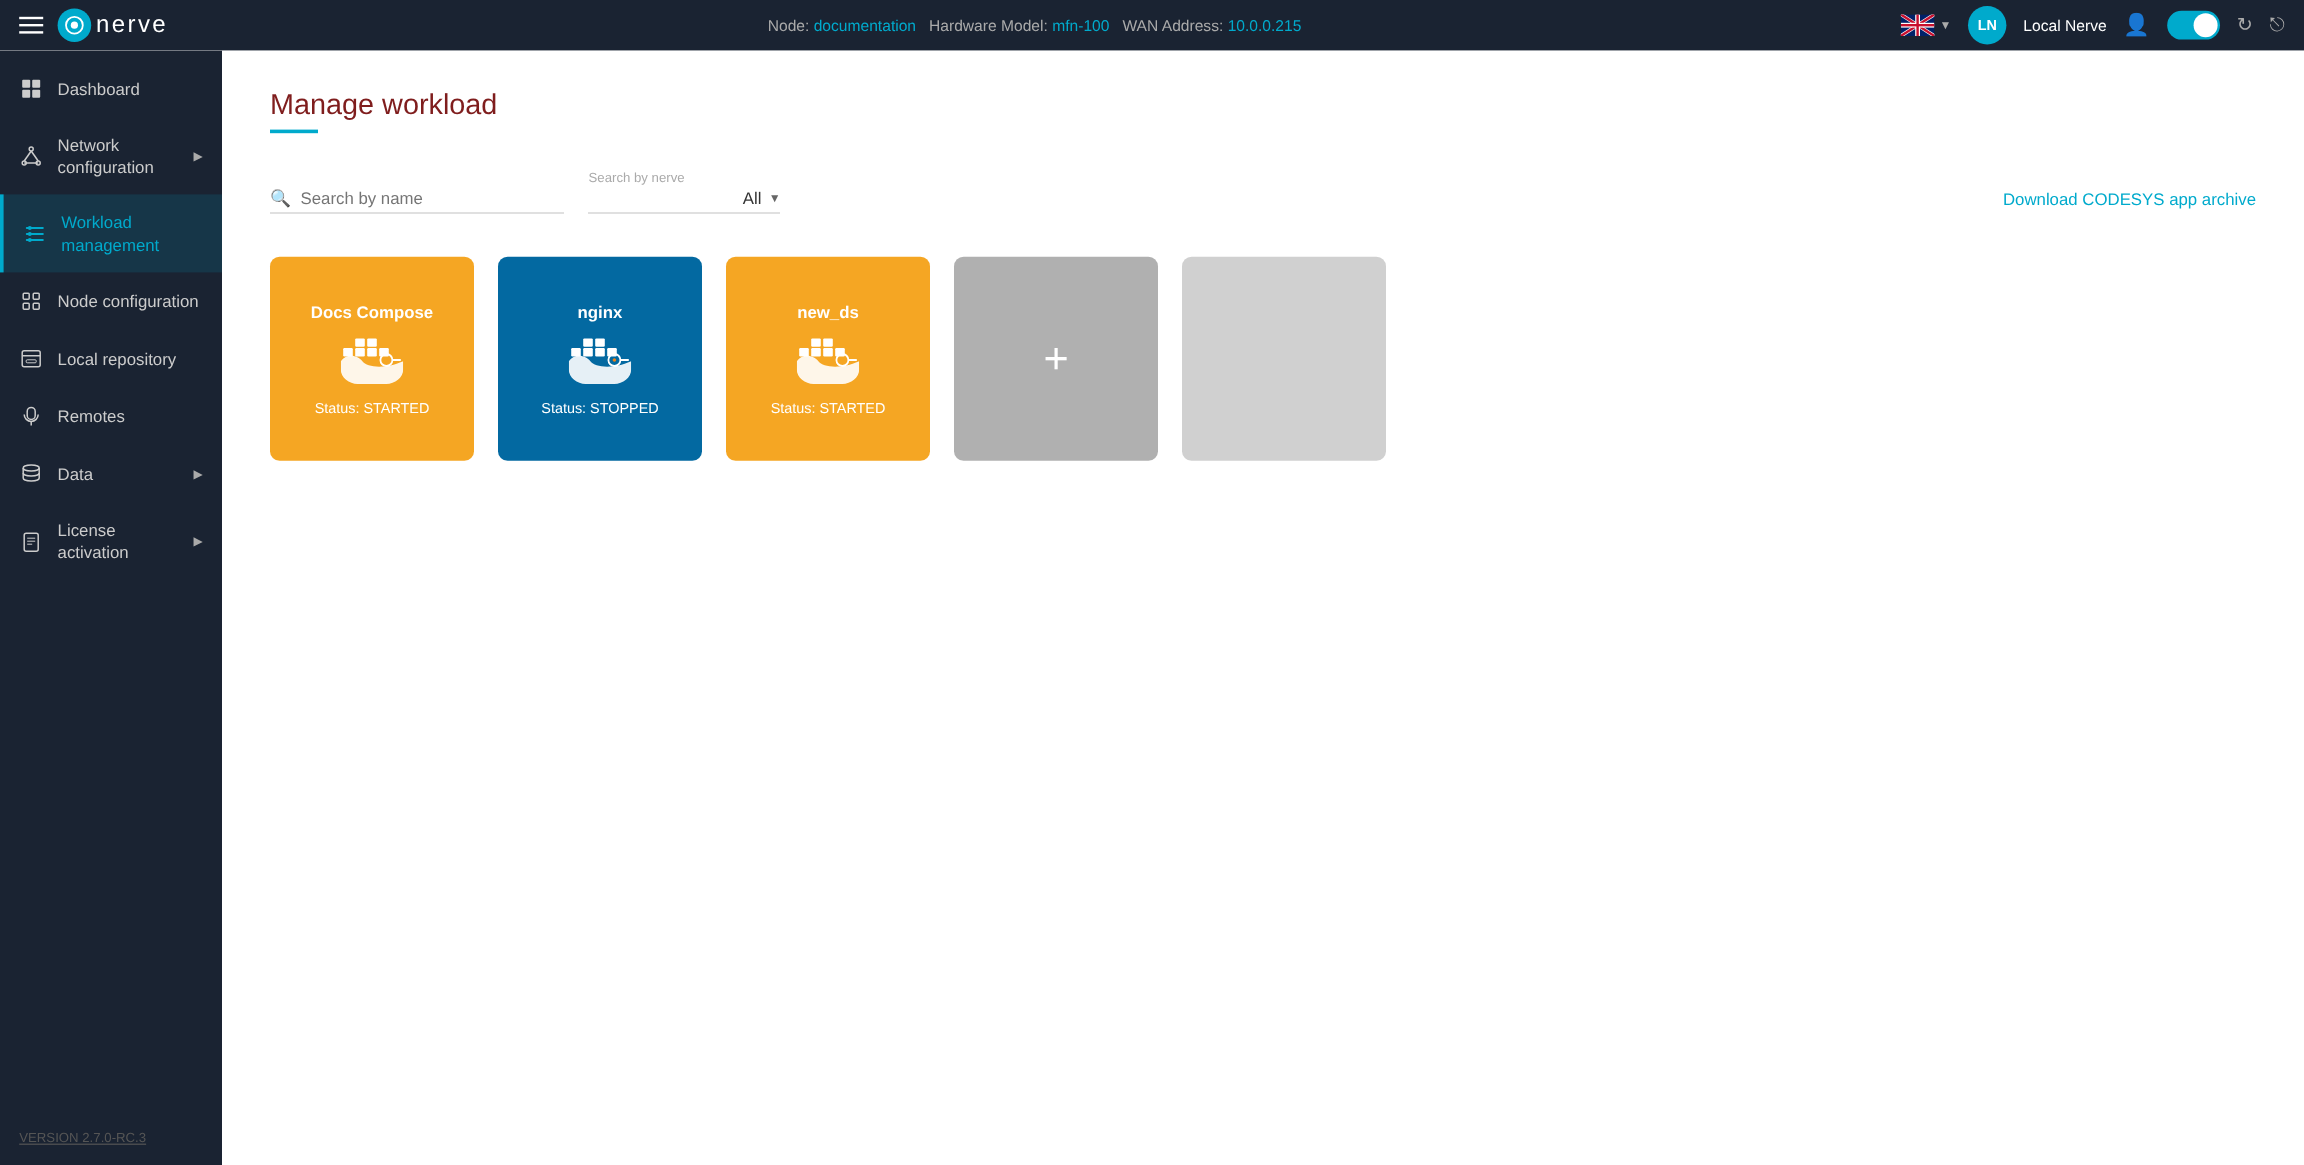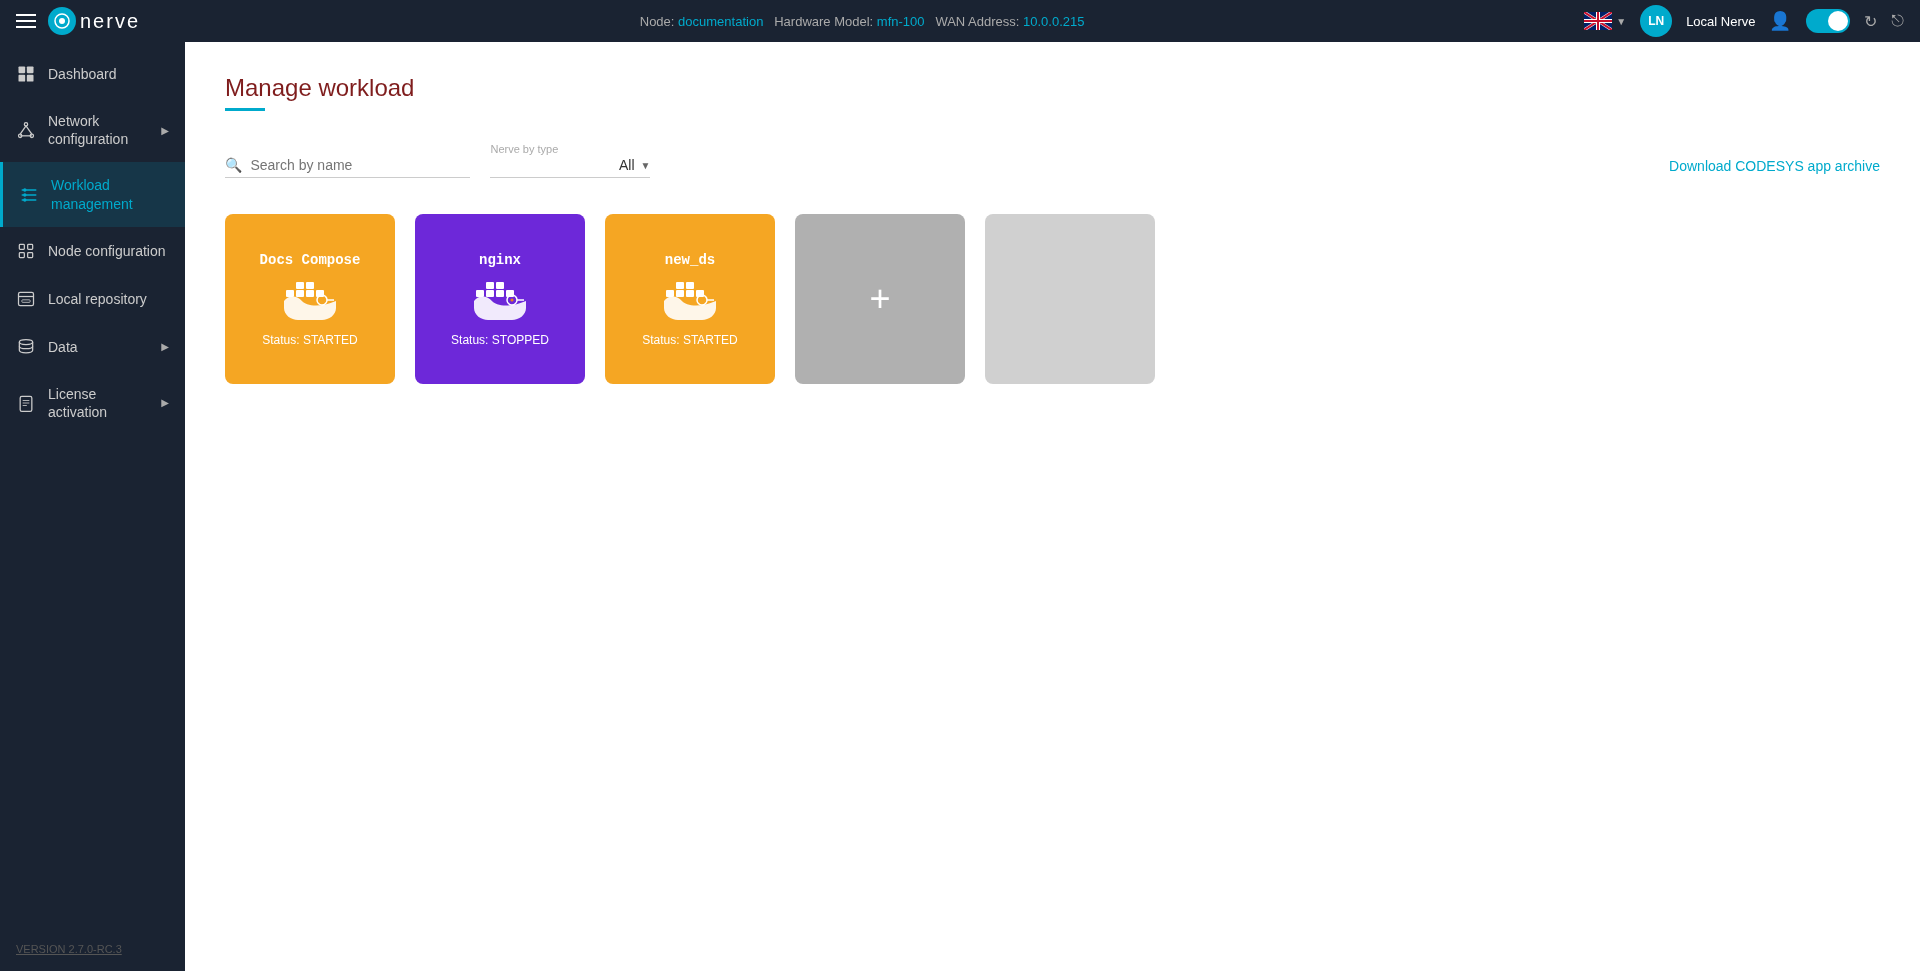--- a/index.html
+++ b/index.html
@@ -98,25 +98,25 @@
       border-radius: 8px;
       display: flex;
       flex-direction: column;
       align-items: center;
       justify-content: center;
       cursor: pointer;
       position: relative;
       color: #fff;
       font-size: 13px;
     }
-    .card-name { font-weight: bold; font-size: 14px; margin-bottom: 12px; text-align: center; font-family: Liberation Mono, monospace; }
+    .card-name { font-weight: bold; font-size: 14px; margin-bottom: 12px; text-align: center; }
     .card-docker-icon { margin-bottom: 10px; }
     .card-status { font-size: 12px; }
     .card-started { background: #f5a623; }
-    .card-stopped { background: #6d28d9; }
+    .card-stopped { background: #0369a1; }
     .card-add { background: #b0b0b0; }
     .card-empty { background: #d0d0d0; }
     .add-plus { font-size: 36px; color: #fff; font-weight: 300; }
   </style>
 </head>
 <body>
 
 <div class="topbar">
   <div class="topbar-left">
     <div class="hamburger">
@@ -233,20 +233,30 @@
       <div class="item-icon">
         <svg class="icon-svg" viewBox="0 0 24 24">
             <rect x="3" y="4" width="18" height="16" rx="2" fill="none" stroke="currentColor" stroke-width="1.5"></rect>
             <line x1="3" y1="9" x2="21" y2="9" stroke="currentColor" stroke-width="1.5"></line>
             <rect x="7" y="13" width="10" height="3" rx="1" fill="none" stroke="currentColor" stroke-width="1"></rect>
           </svg>
       </div>
       <span class="item-label">Local repository</span>
     </div>
 
+    <div class="sidebar-item">
+      <div class="item-icon">
+        <svg class="icon-svg" viewBox="0 0 24 24">
+            <rect x="8" y="3" width="8" height="12" rx="4" fill="none" stroke="currentColor" stroke-width="1.5"></rect>
+            <path d="M5 10c0 3.87 3.13 7 7 7s7-3.13 7-7" fill="none" stroke="currentColor" stroke-width="1.5"></path>
+            <line x1="12" y1="17" x2="12" y2="21" stroke="currentColor" stroke-width="1.5"></line>
+          </svg>
+      </div>
+      <span class="item-label">Remotes</span>
+    </div>
 
     <div class="sidebar-item">
       <div class="item-icon">
         <svg class="icon-svg" viewBox="0 0 24 24">
             <ellipse cx="12" cy="6" rx="8" ry="3" fill="none" stroke="currentColor" stroke-width="1.5"></ellipse>
             <path d="M4 6v5c0 1.66 3.58 3 8 3s8-1.34 8-3V6" fill="none" stroke="currentColor" stroke-width="1.5"></path>
             <path d="M4 11v5c0 1.66 3.58 3 8 3s8-1.34 8-3v-5" fill="none" stroke="currentColor" stroke-width="1.5"></path>
           </svg>
       </div>
       <span class="item-label">Data</span>
@@ -272,21 +282,21 @@
   <main class="content">
     <h1 class="page-title">Manage workload</h1>
     <div class="title-underline"></div>
 
     <div class="search-bar">
       <div class="search-field">
         <span class="search-icon-wrap">🔍</span>
         <input class="search-input" type="text" placeholder="Search by name" style="">
       </div>
       <div class="type-field">
-        <span class="type-label">Nerve by type</span>
+        <span class="type-label">Search by nerve</span>
         <div class="type-select-wrap">
           <span class="type-select-value">All</span>
           <span class="type-select-arrow">▼</span>
         </div>
       </div>
       <a class="download-link">Download CODESYS app archive</a>
     </div>
 
     <div class="cards-grid">
 

